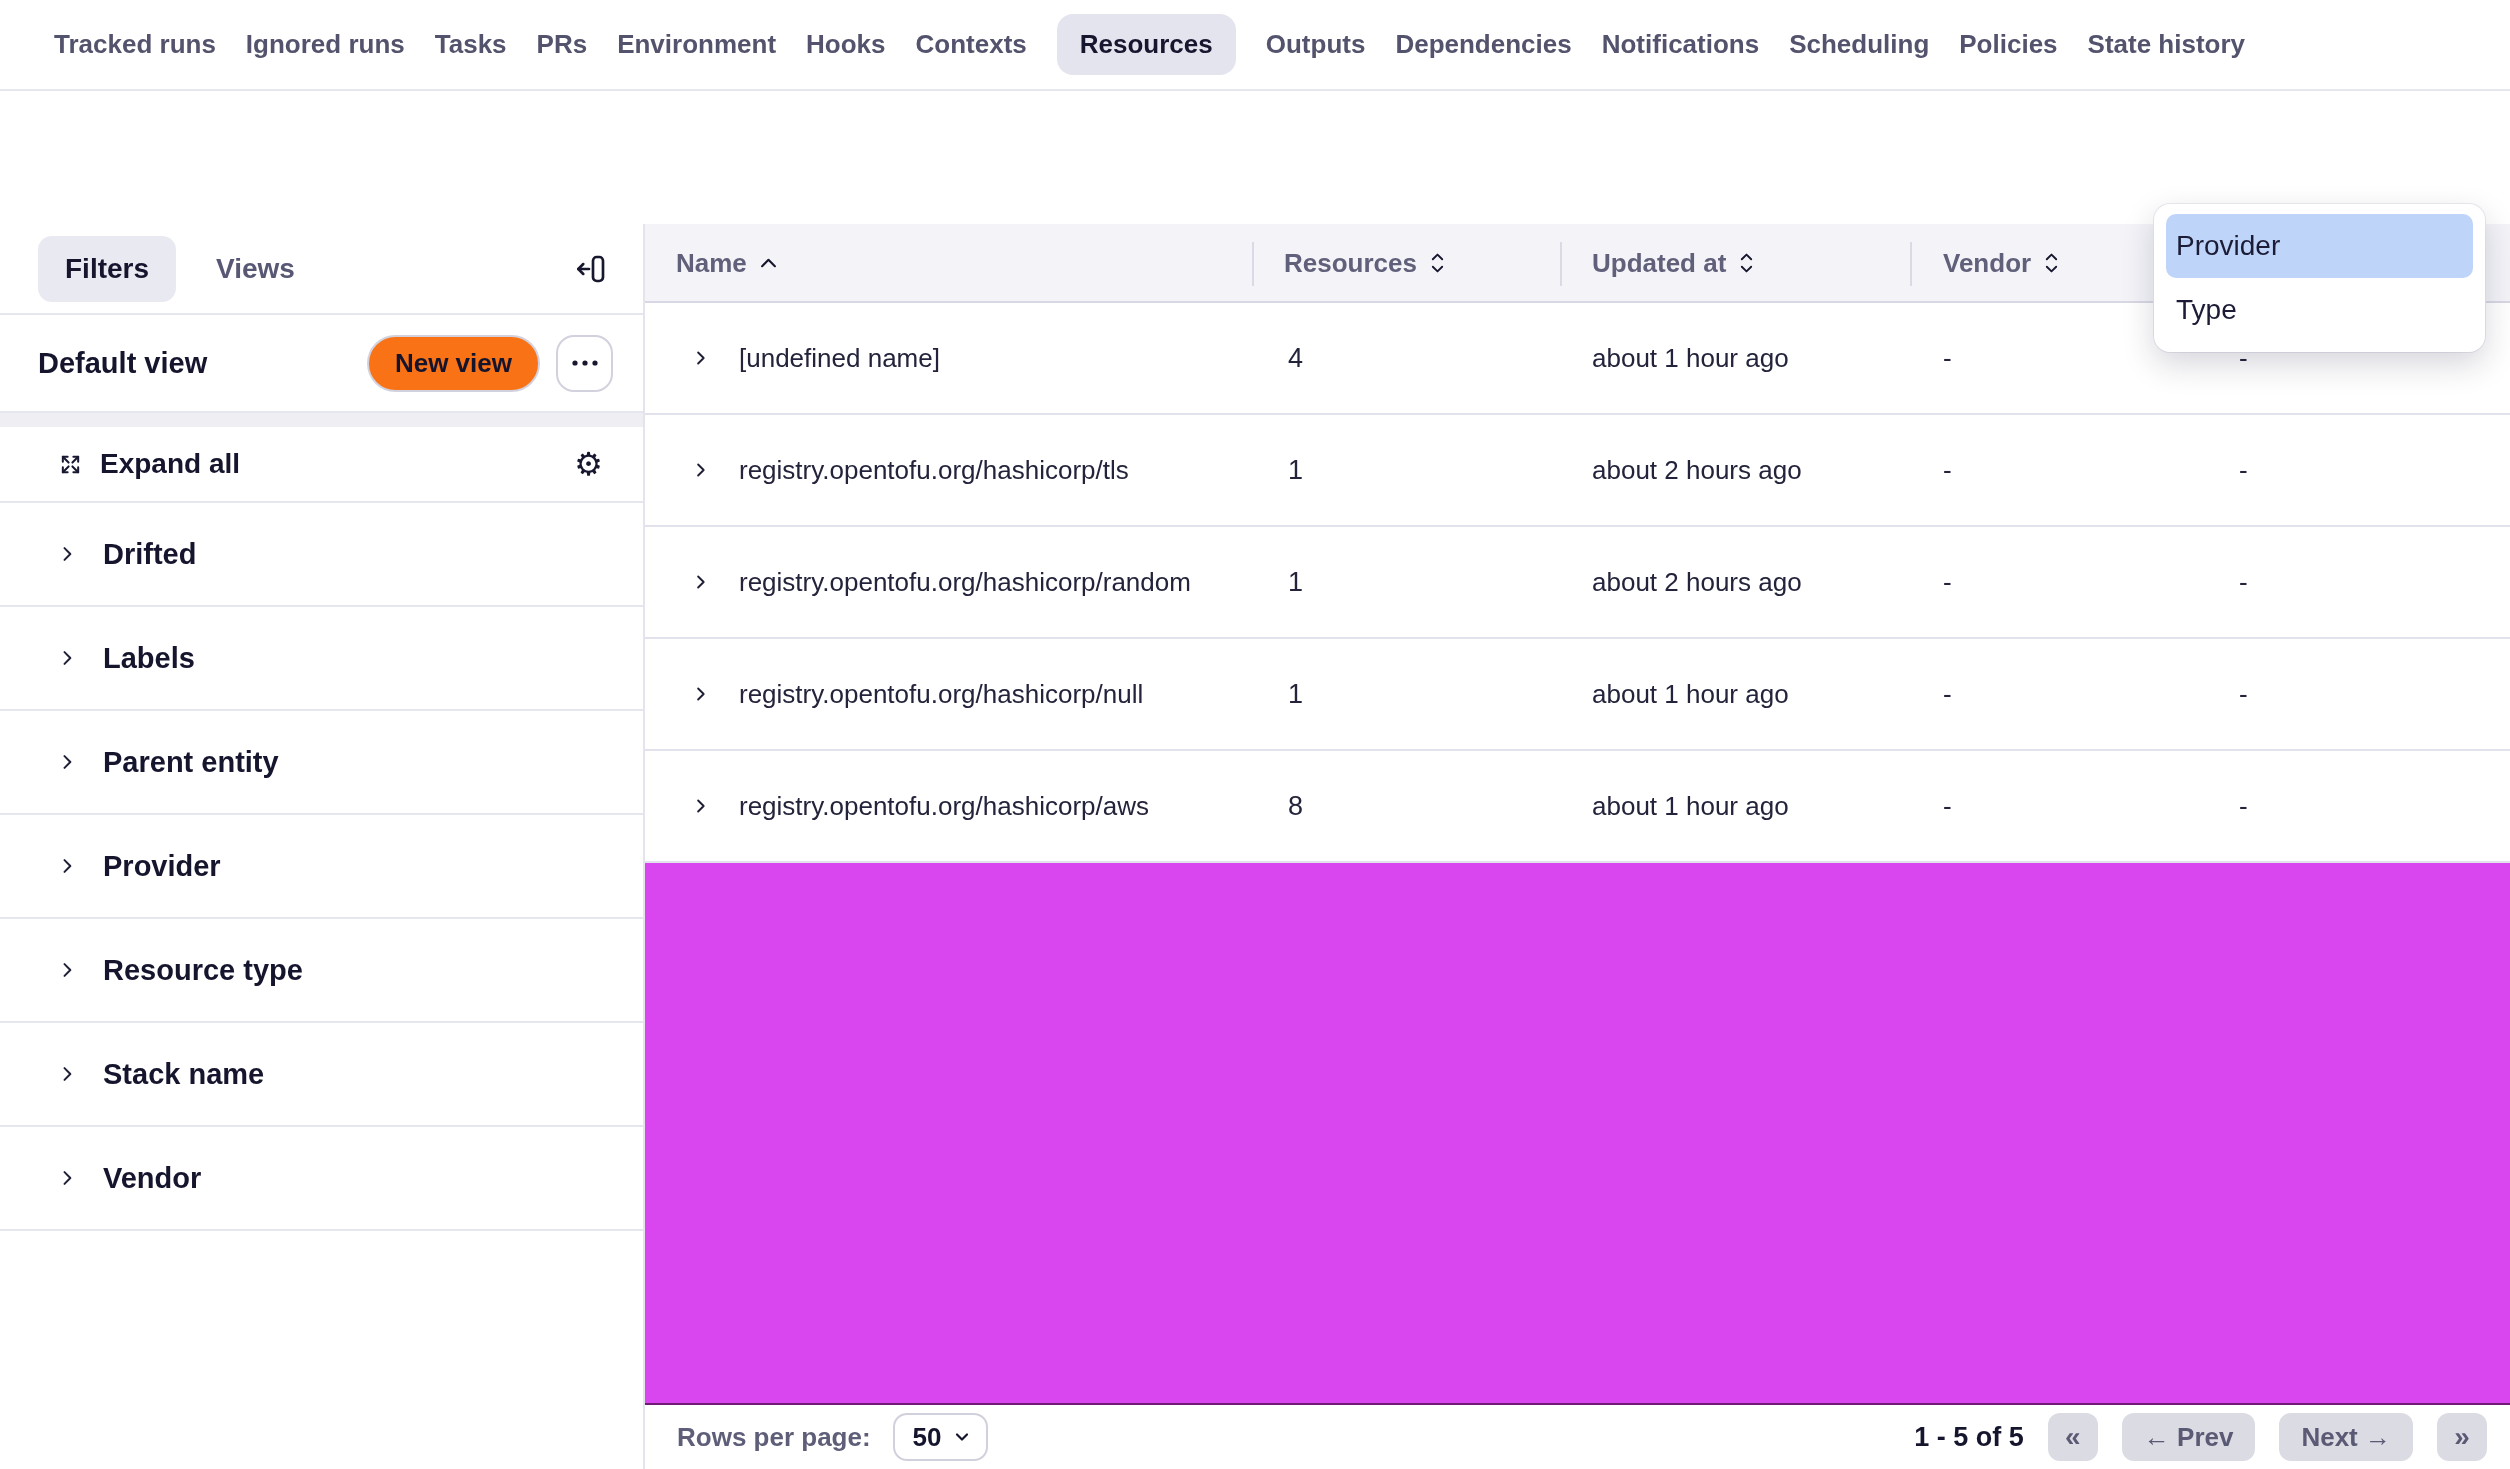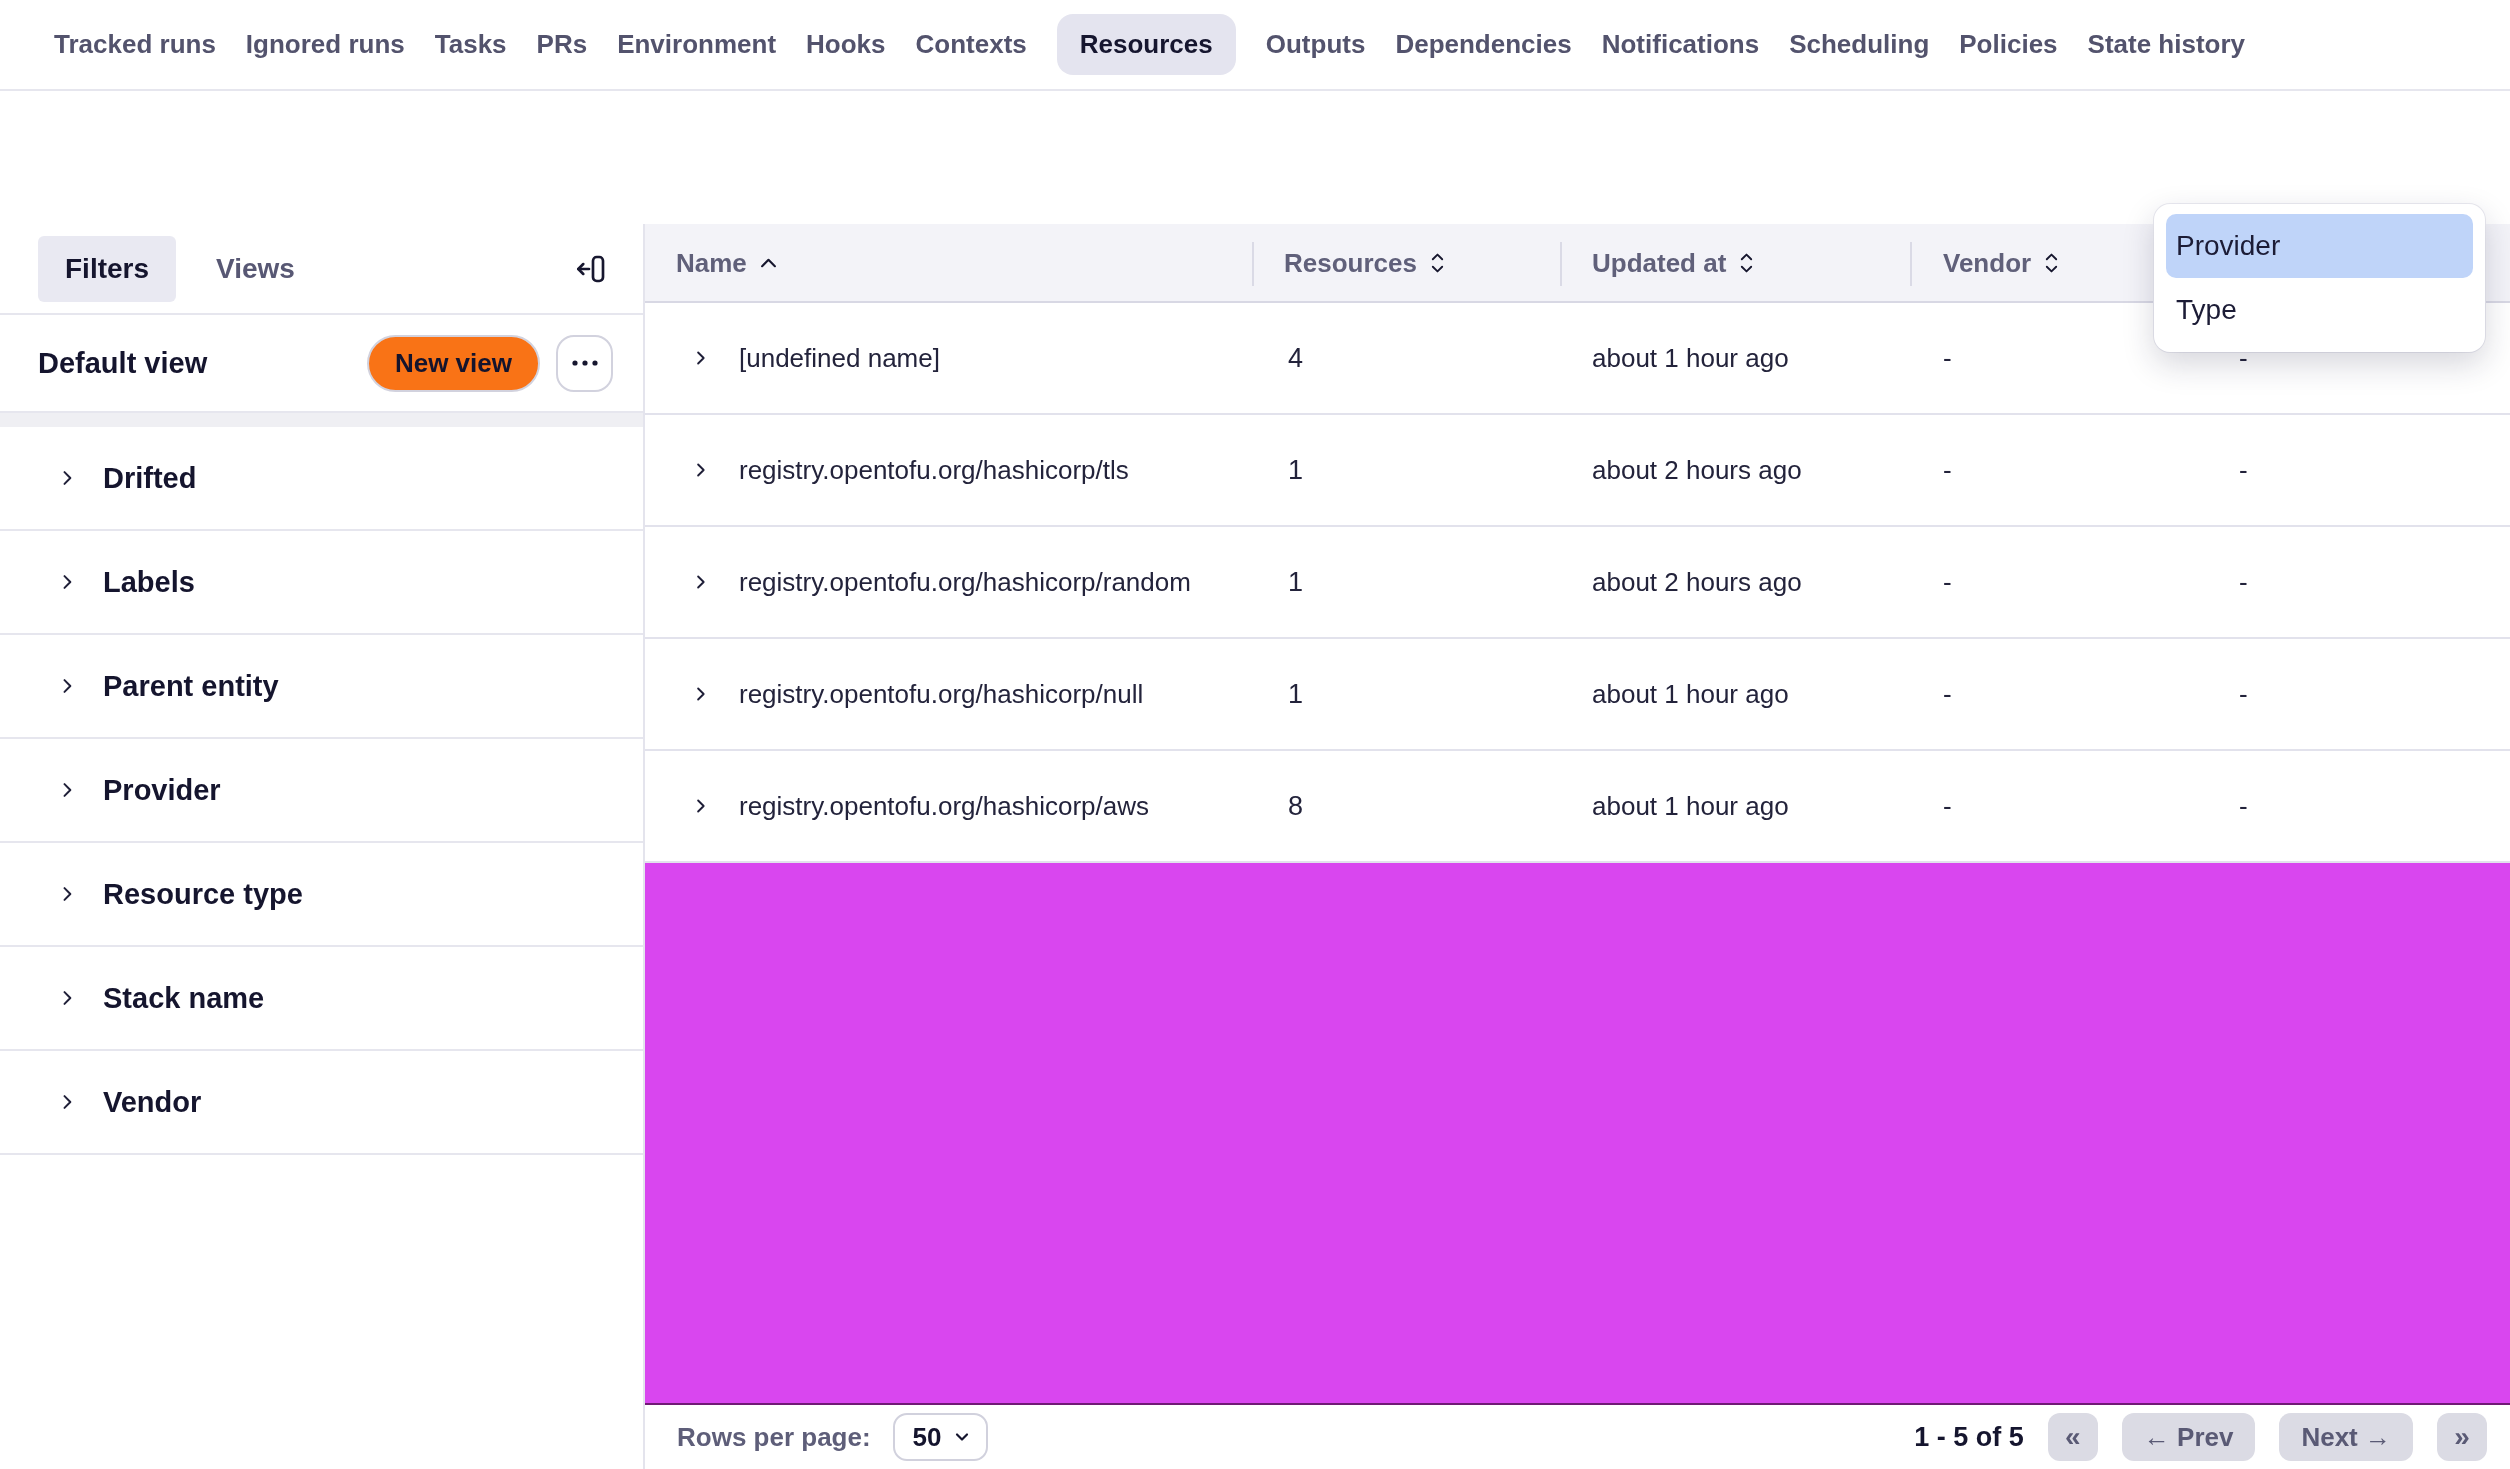--- a/index.html
+++ b/index.html
@@ -30,21 +30,21 @@
   .group-menu { position:absolute; left:2154px; top:204px; width:331px; background:#fff; border-radius:16px;
                 padding:10px 0; box-shadow:0 12px 32px rgba(25,25,60,.18), 0 0 0 1px #ECECF2; z-index:60; }
   .menu-item { margin:0 12px; padding:16px 10px; border-radius:10px; font-size:28px; color:#1C1C36; cursor:pointer; }
   .menu-item.selected { background:#BFD4F9; }
 
   
   .sidebar { position:absolute; left:0; top:224px; width:645px; height:1245px; background:#EFEFF3;
              border-right:2px solid #E4E4ED; display:flex; flex-direction:column; }
   .side-tabs { height:91px; background:#fff; border-bottom:2px solid #E6E6EE; display:flex; align-items:center;
              padding-left:38px; position:relative; flex:none; }
-  .tab-filters { background:#E9E9F2; border-radius:6px; padding:17px 27px; font-size:28px; font-weight:700; color:#15152E; cursor:pointer; }
+  .tab-filters { background:#E9E9F2; border-radius:14px; padding:17px 27px; font-size:28px; font-weight:700; color:#15152E; cursor:pointer; }
   .tab-views { margin-left:40px; font-size:28px; font-weight:600; color:#585874; cursor:pointer; }
   .collapse-btn { position:absolute; right:36px; top:50%; transform:translateY(-50%); background:none; border:none; cursor:pointer; line-height:0; }
   .side-view { height:98px; background:#fff; border-bottom:2px solid #E6E6EE; display:flex; align-items:center;
              padding:0 30px 0 38px; gap:16px; flex:none; }
   .view-name { font-size:29px; font-weight:700; color:#15152E; flex:1; }
   .newview-btn { height:57px; padding:0 26px; border:2px solid #D2D2DE; border-radius:29px; background:#f97316;
              font-family:"Liberation Sans", sans-serif; font-size:26px; font-weight:600; color:#14142D; cursor:pointer; }
   .dots-btn { width:57px; height:57px; border:2px solid #D2D2DE; border-radius:18px; background:#fff; cursor:pointer;
              display:flex; align-items:center; justify-content:center; line-height:0; }
   .side-gap { height:14px; flex:none; }
@@ -135,20 +135,38 @@
             <circle cx="5" cy="4" r="2.6"></circle>
               <circle cx="15" cy="4" r="2.6"></circle>
               <circle cx="25" cy="4" r="2.6"></circle>
           </svg>
         </span>
       </button>
     </div>
 
     <div class="side-gap"></div>
 
+    <div class="expand-row">
+      <span>
+        <svg width="23" height="23" viewBox="0 0 24 24" fill="none" stroke="#17172F" stroke-width="2.1" stroke-linecap="round" stroke-linejoin="round">
+          <line x1="14" y1="10" x2="20" y2="4"></line>
+            <polyline points="15 4 20 4 20 9"></polyline>
+          <line x1="10" y1="14" x2="4" y2="20"></line>
+            <polyline points="9 20 4 20 4 15"></polyline>
+          <line x1="10" y1="10" x2="4" y2="4"></line>
+            <polyline points="4 9 4 4 9 4"></polyline>
+          <line x1="14" y1="14" x2="20" y2="20"></line>
+            <polyline points="20 15 20 20 15 20"></polyline>
+        </svg>
+      </span>
+      <span class="expand-label">Expand all</span>
+      <button class="gear-btn">
+        <span>⚙</span>
+      </button>
+    </div>
 
     <div class="filter-row">
       <span>
           <svg width="20" height="20" viewBox="0 0 24 24" fill="none" stroke="#1F1F38" stroke-width="2.4" stroke-linecap="round" stroke-linejoin="round">
             <polyline points="9 5 16 12 9 19"></polyline>
           </svg>
         </span>
       <span class="filter-label">Drifted</span>
     </div>
     <div class="filter-row">

